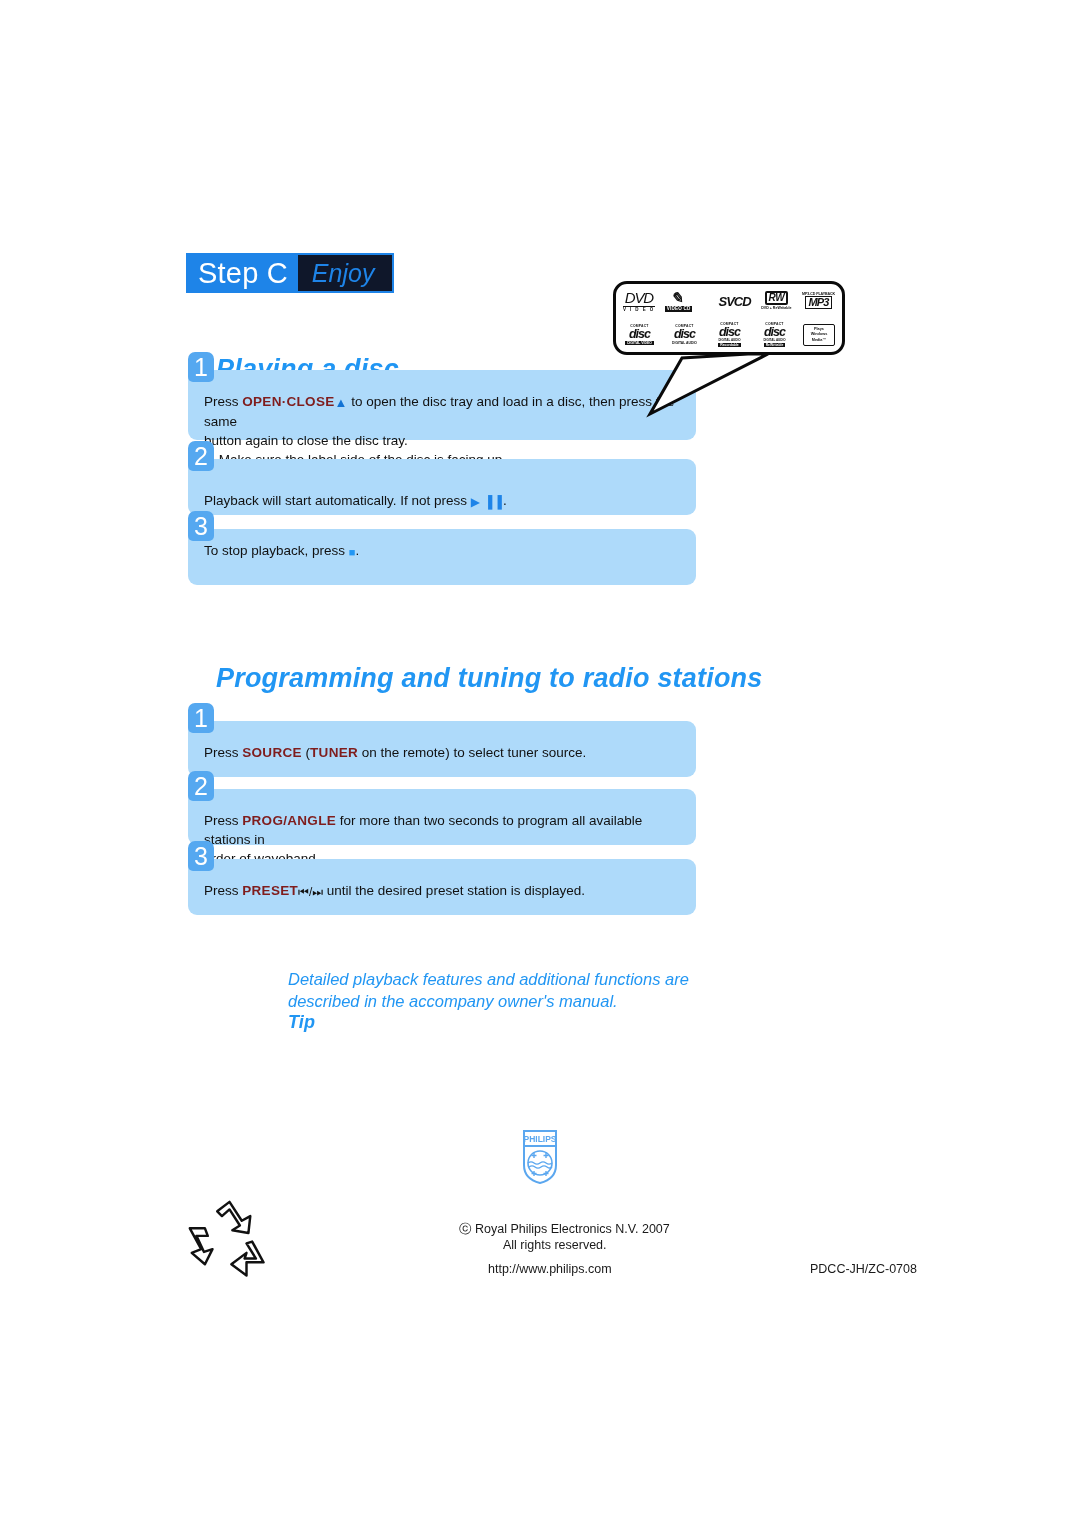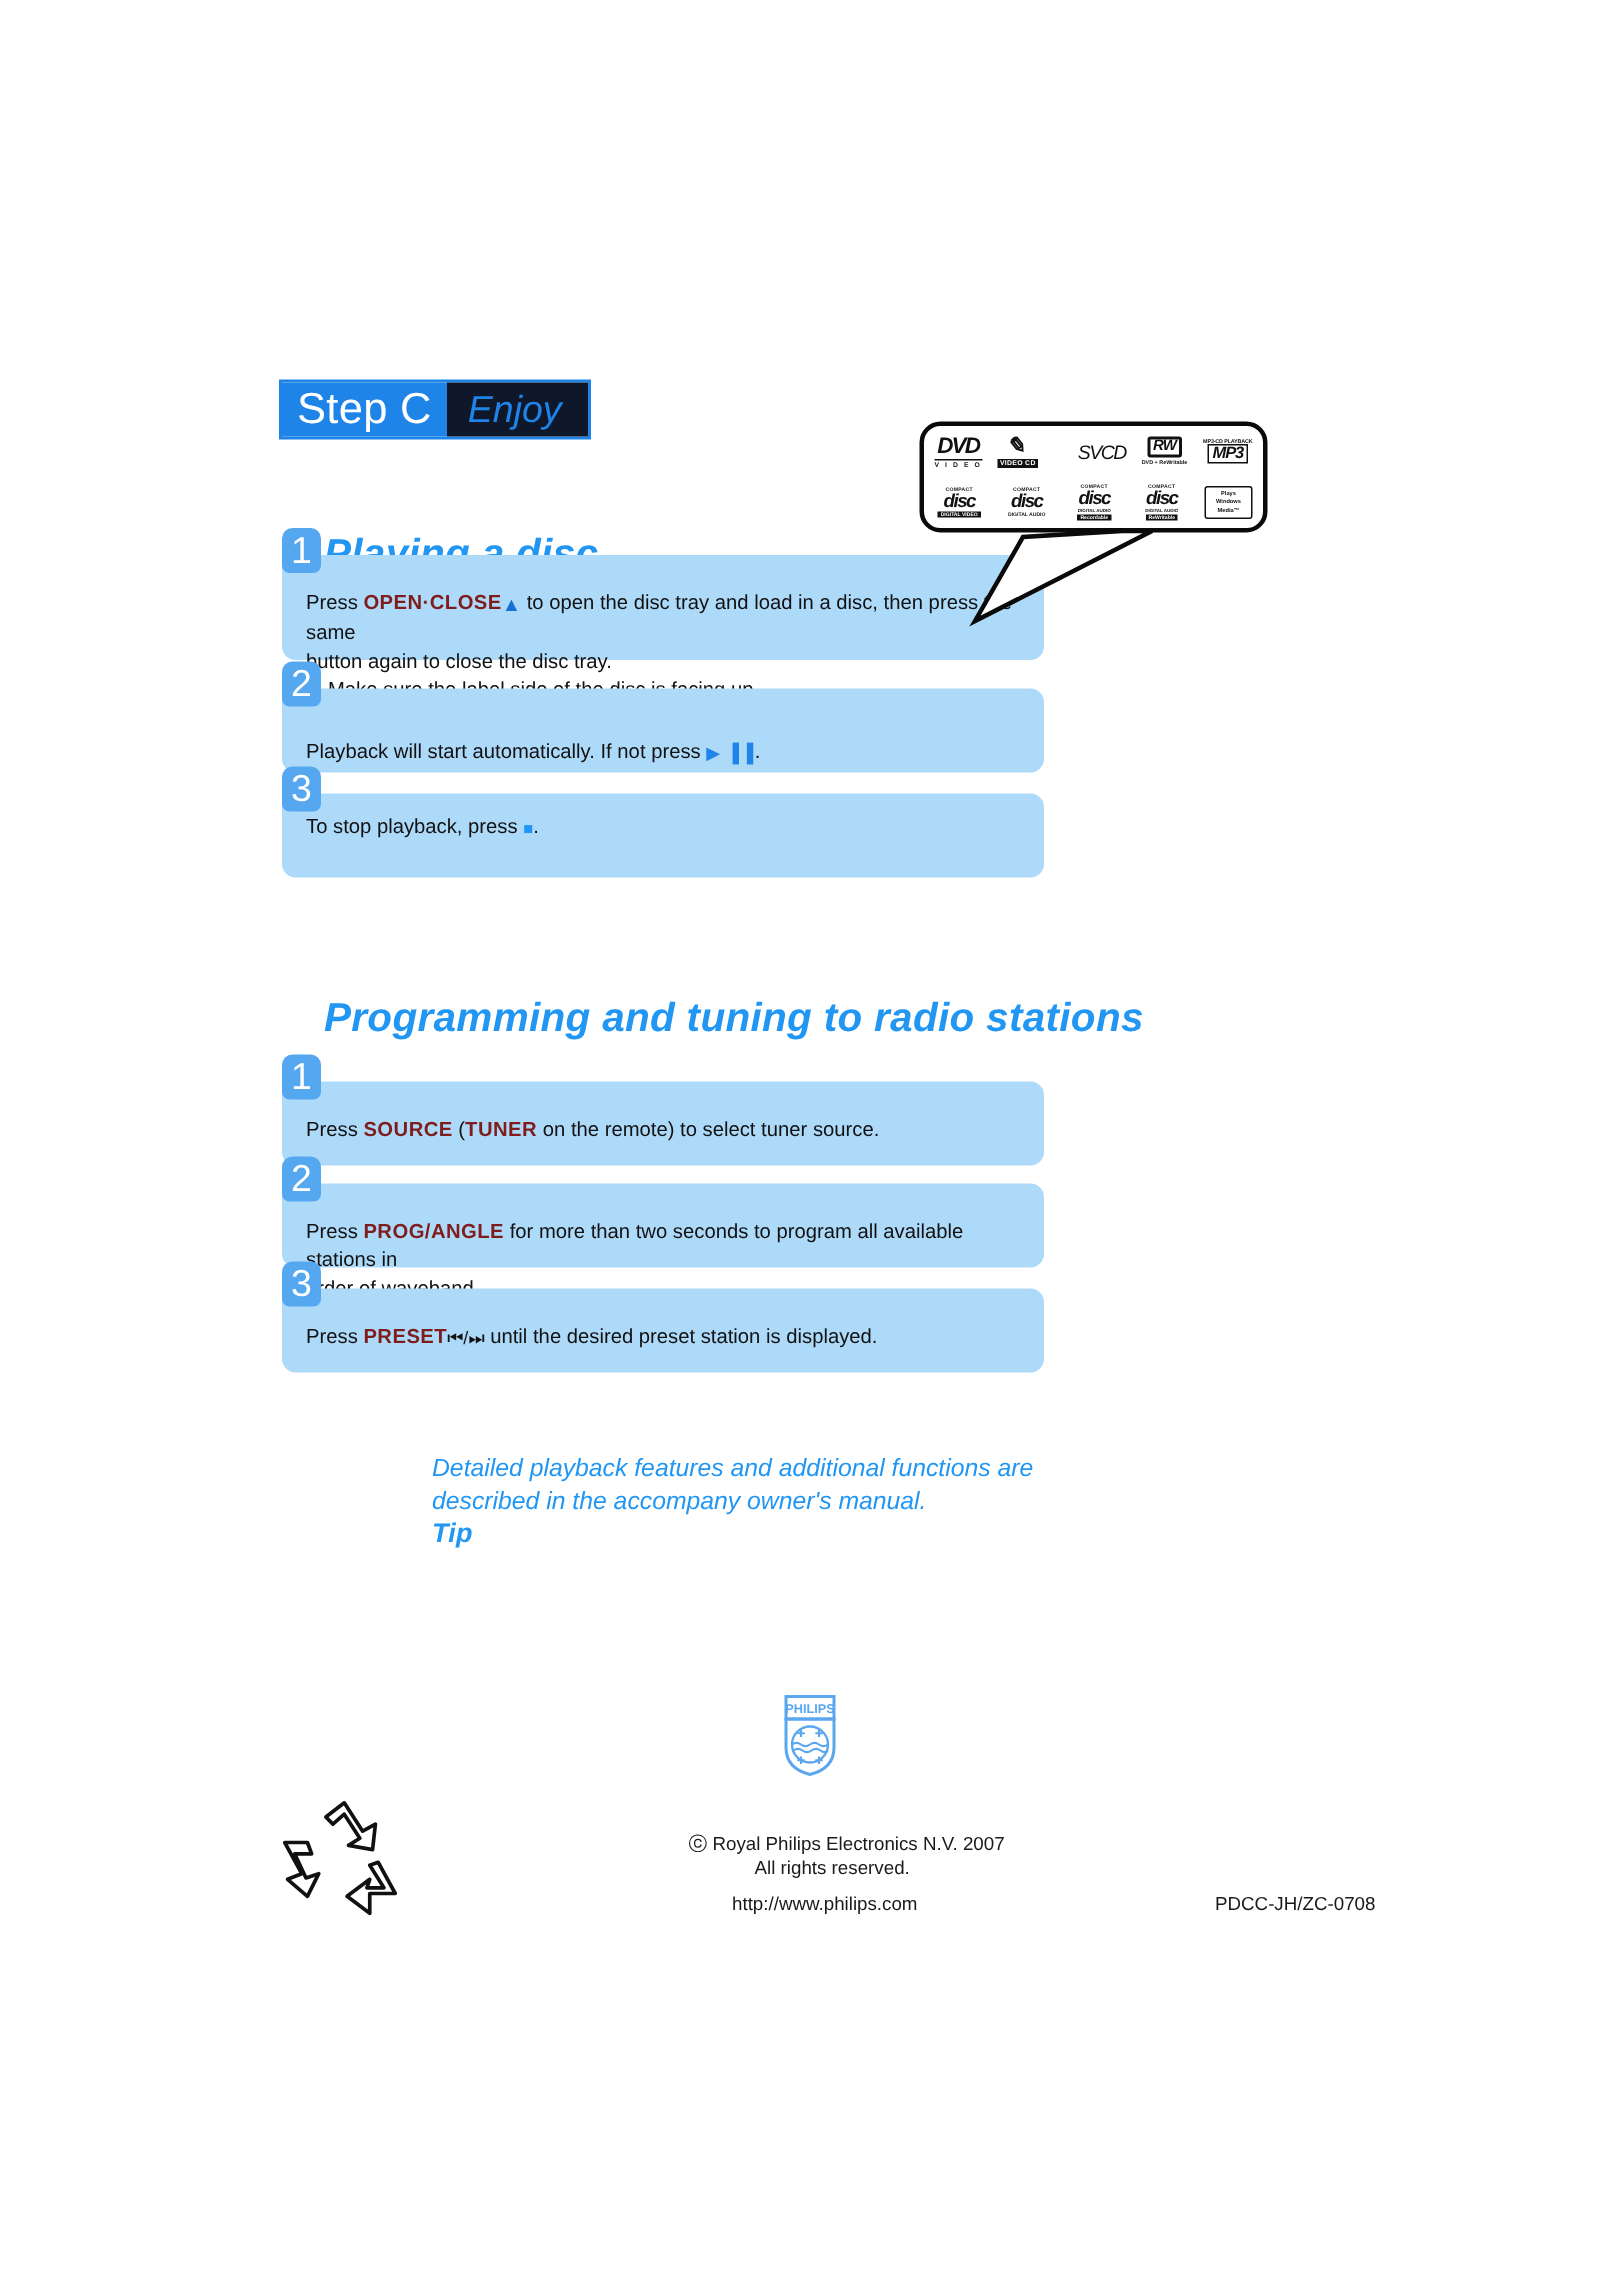--- a/index.html
+++ b/index.html
@@ -137,25 +137,25 @@
   }
   .logo {
     display: flex;
     flex-direction: column;
     align-items: center;
     justify-content: center;
     color: #111;
     line-height: 1;
   }
 
-  .lg-dvd .big { font-size: 15px; font-weight: 700; font-style: italic; letter-spacing: -1.2px; }
+  .lg-dvd .big { font-size: 15px; font-weight: 400; font-style: italic; letter-spacing: -1.2px; }
   .lg-dvd .sub { font-size: 4.5px; letter-spacing: 1.4px; font-weight: 700; border-top:1px solid #111; padding-top:1px; margin-top:1px;}
   .lg-vcd .mark { font-size: 15px; font-weight: 700; transform: skewX(-12deg);}
   .lg-vcd .sub { font-size: 4.6px; font-weight: 800; background:#111; color:#fff; padding: .5px 1.5px; margin-top:1px; letter-spacing:.2px;}
-  .lg-svcd .big { font-size: 13px; font-weight: 400; font-style: italic; letter-spacing: -1px; margin-left: 16px; }
+  .lg-svcd .big { font-size: 13px; font-weight: 700; font-style: italic; letter-spacing: -1px; margin-left: 16px; }
   .lg-rw .box { border: 2px solid #111; border-radius: 2px; font-size: 10px; font-weight: 900; padding: 0 2px; font-style: italic; letter-spacing:-.5px;}
   .lg-rw .sub { font-size: 3.6px; font-weight: 700; margin-top: 1.5px; letter-spacing: 0; }
   .lg-mp3 .cap { font-size: 3.6px; font-weight: 700; letter-spacing: -.1px; }
   .lg-mp3 .box { border: 1.5px solid #111; font-size: 11px; font-weight: 700; font-style: italic; padding: 0 2px; letter-spacing: -.8px;}
 
   .lg-disc { width: 33px; }
   .lg-disc .cap { font-size: 3.4px; font-weight: 800; letter-spacing: .2px; }
   .lg-disc .word { font-size: 12.5px; font-weight: 900; font-style: italic; letter-spacing: -1px; }
   .lg-disc .foot { font-size: 3.4px; font-weight: 800; background: #111; color: #fff; padding: .4px 2px; margin-top: .5px; white-space: nowrap;}
   .lg-disc .foot.plain { background: transparent; color: #111; }

